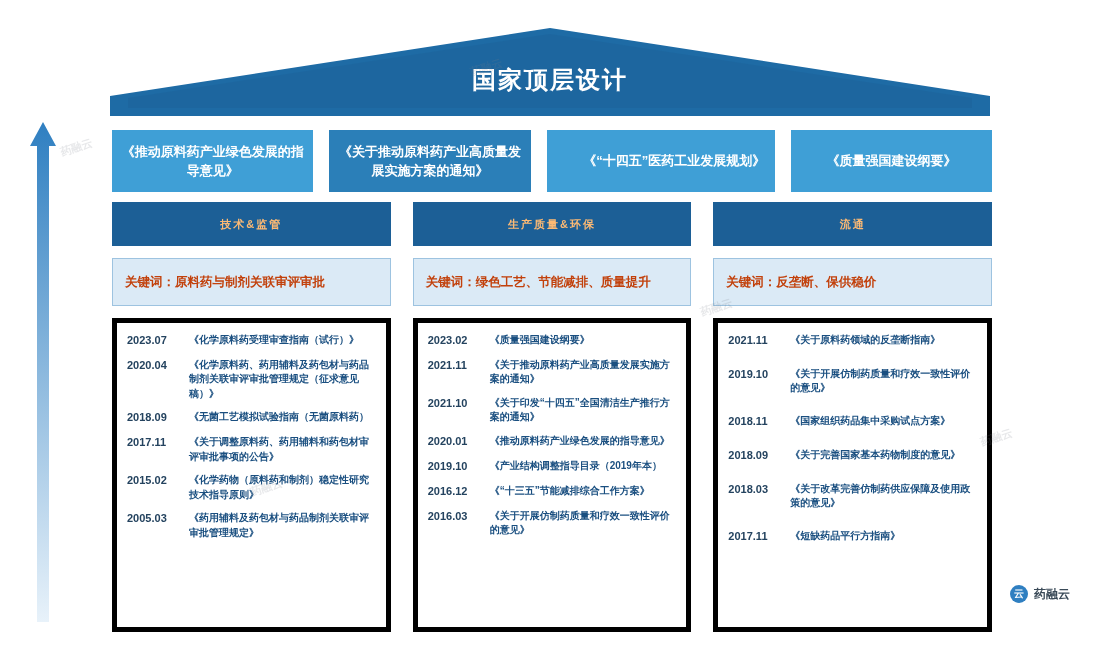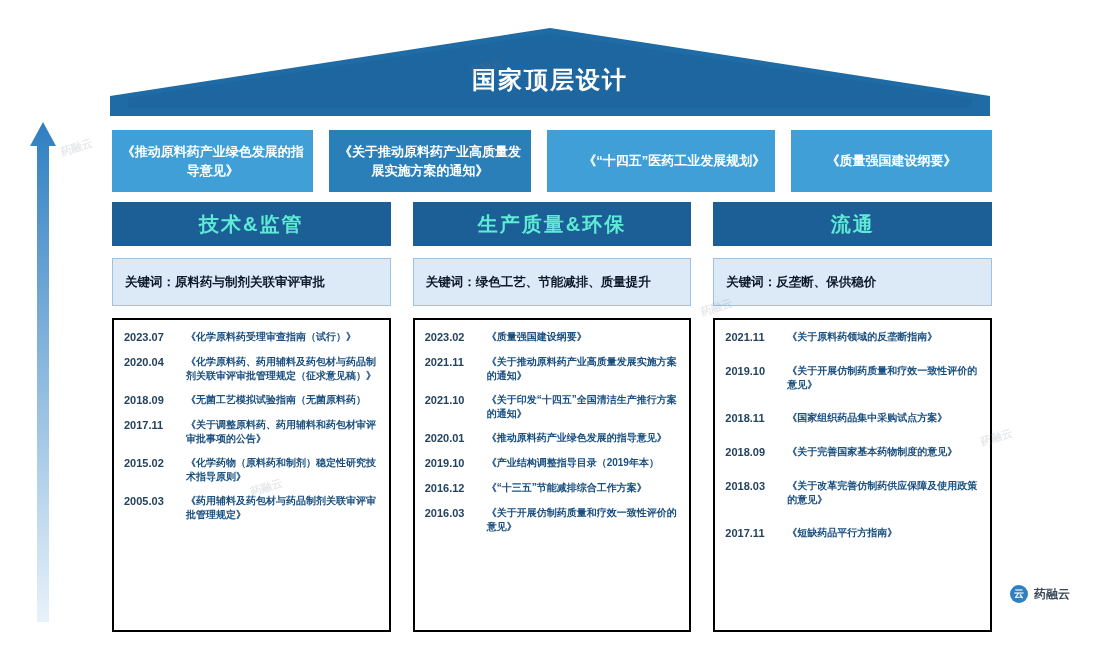--- a/index.html
+++ b/index.html
@@ -19,26 +19,26 @@
   .policy-row{position:absolute;left:112px;top:130px;width:880px;height:62px;display:flex;gap:16px;}
   .policy{flex:1;background:#3f9fd6;color:#ffffff;display:flex;align-items:center;justify-content:center;
     text-align:center;font-size:13px;font-weight:bold;line-height:1.5;padding:4px 8px;box-sizing:border-box;}
   .policy.p2{background:#2b7fb8;}
   .policy.p3{background:#3f9fd6;padding-left:35px;}
   .policy.p4{background:#3f9fd6;}
 
   
   .cols{position:absolute;left:112px;top:202px;width:880px;height:430px;display:flex;gap:22px;}
   .col{flex:1;display:flex;flex-direction:column;}
-  .col-head{height:44px;background:#1c5f96;color:#5eead4;display:flex;align-items:center;justify-content:center;
-    font-size:20px;font-weight:bold;letter-spacing:2px;}
+  .col-head{height:44px;background:#1c5f96;color:#fdba74;display:flex;align-items:center;justify-content:center;
+    font-size:11px;font-weight:bold;letter-spacing:2px;}
   .col-key{margin-top:12px;min-height:48px;background:#dbeaf6;border:1px solid #9dc3e0;
-    color:#0f172a;font-size:12.5px;font-weight:bold;display:flex;align-items:center;
+    color:#c2410c;font-size:12.5px;font-weight:bold;display:flex;align-items:center;
     padding:6px 12px;box-sizing:border-box;line-height:1.5;}
-  .col-list{margin-top:12px;flex:1;border:2px solid #000000;background:#ffffff;
+  .col-list{margin-top:12px;flex:1;border:5px solid #000000;background:#ffffff;
     padding:10px 8px 10px 10px;box-sizing:border-box;overflow:hidden;}
   .row{display:flex;margin-bottom:9px;line-height:1.45;}
   .row .date{width:62px;flex:none;color:#24435f;font-size:11px;font-weight:bold;}
   .row .txt{flex:1;color:#1a4f80;font-size:10px;font-weight:bold;}
 
   
   .col3 .row{margin-bottom:18px;}
 
   
   .wm{position:absolute;color:rgba(120,130,140,.18);font-size:11px;font-weight:bold;

